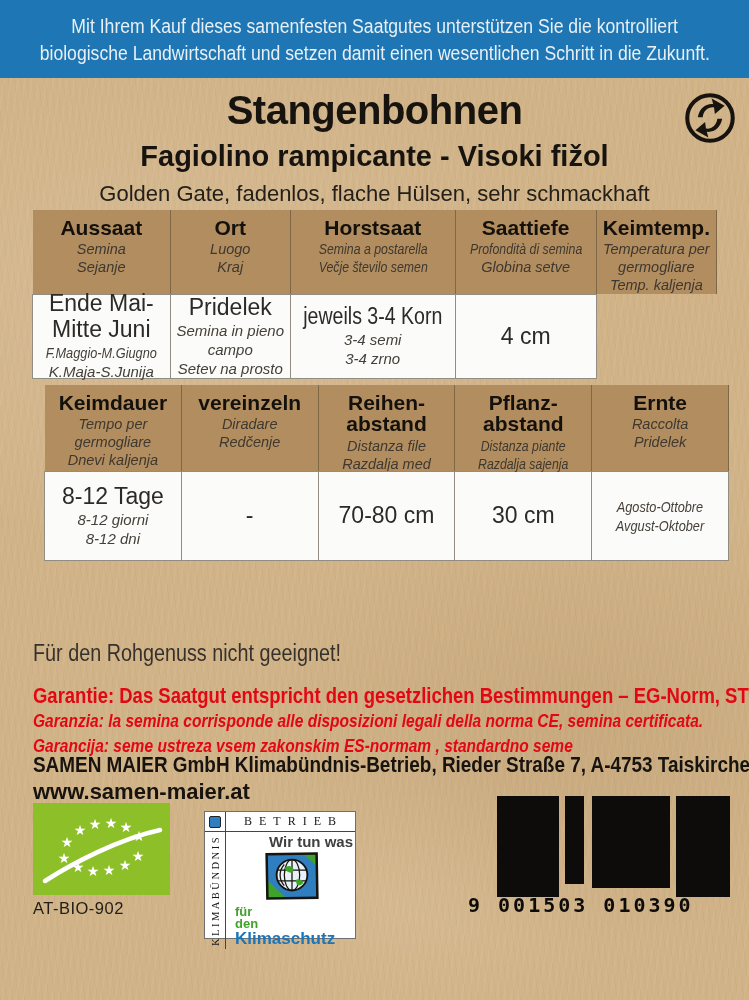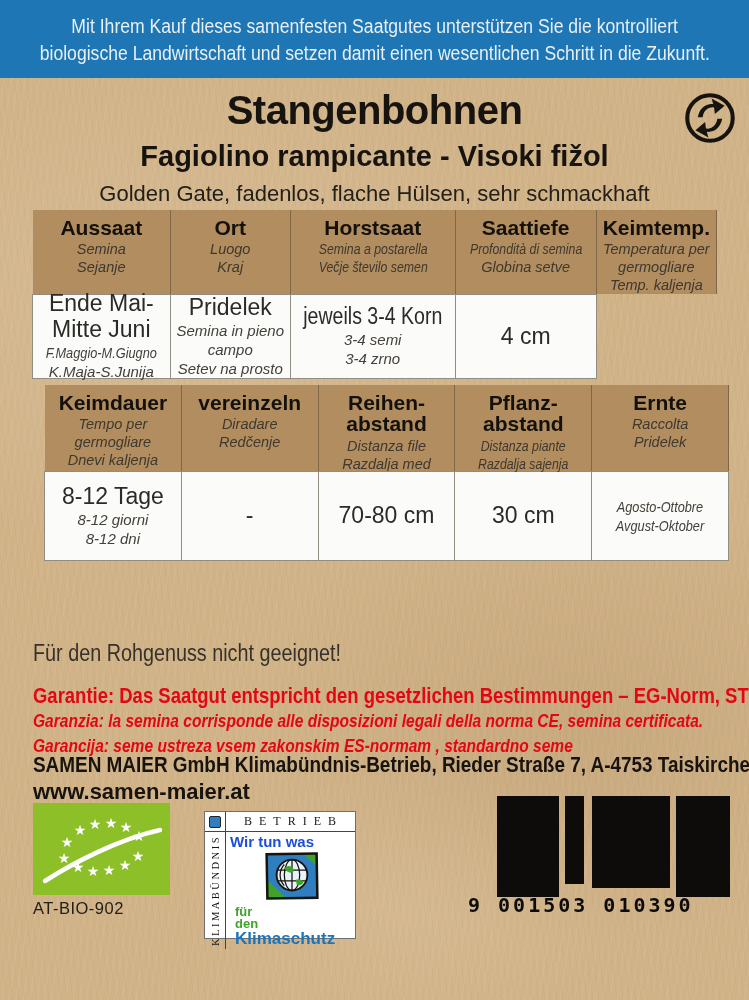--- a/index.html
+++ b/index.html
@@ -69,21 +69,21 @@
                   display:flex; align-items:center; justify-content:center; }
   .klima .corner i{ display:block; width:12px; height:12px; background:#2f7fc0; border:1px solid #222;
                     border-radius:2px; }
   .klima .toprow{ border-bottom:1px solid #444; display:flex; align-items:center; justify-content:center;
                   font-family:"Liberation Serif", serif; font-size:12px; letter-spacing:7px;
                   color:#181818; padding-left:6px; }
   .klima .sidecol{ border-right:1px solid #444; display:flex; align-items:center; justify-content:center; }
   .klima .sidecol span{ writing-mode:vertical-rl; transform:rotate(180deg);
                   font-family:"Liberation Serif", serif; font-size:10.5px; letter-spacing:2.5px; color:#181818; }
   .klima .kmain{ padding:2px 2px 2px 4px; display:flex; flex-direction:column; align-items:stretch; }
-  .kblue{ color:#1d4ed8; font-weight:bold; font-size:15px; text-align:left; line-height:1.05; }
+  .kblue{ color:#404040; font-weight:bold; font-size:15px; text-align:right; line-height:1.05; }
   .kgreen{ color:#3fa32a; font-weight:bold; font-size:13px; line-height:.95; text-align:left; padding-left:5px; }
   .kblue2{ color:#1b75bb; font-weight:bold; font-size:17px; line-height:1.0; text-align:left; padding-left:5px; }
   .kglobe{ align-self:center; margin:1px 0; }
 
   .barcode{ position:absolute; top:796px; left:468px; width:264px; height:122px; }
   .bar{ position:absolute; background:#0d0c0a; top:0; }
   .bar1{ left:29px; width:62px; height:101px; }
   .bar2{ left:97px; width:19px; height:88px; }
   .bar3{ left:124px; width:78px; height:92px; }
   .bar4{ left:208px; width:54px; height:101px; }

